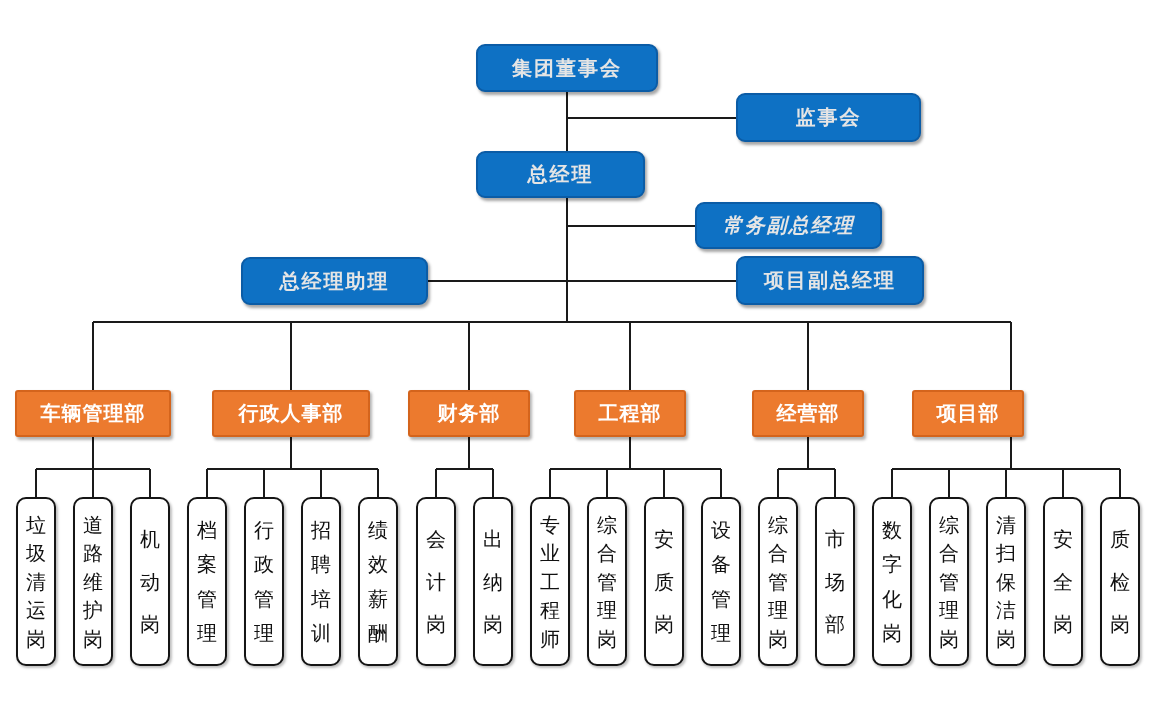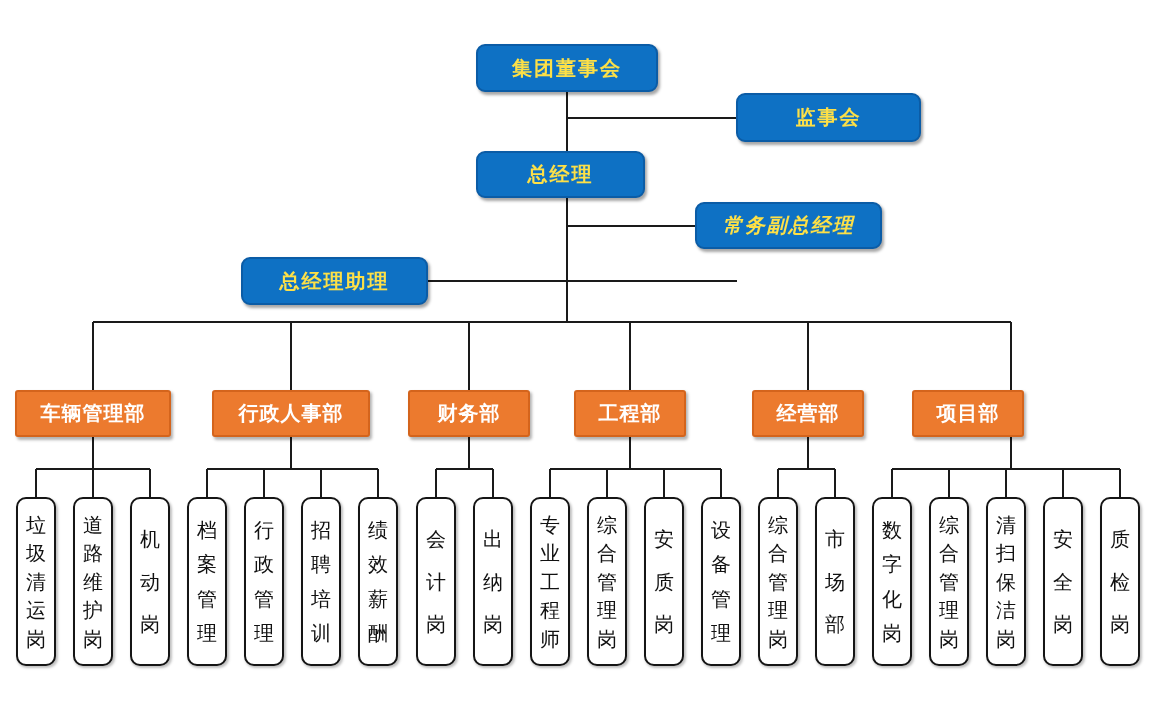--- a/index.html
+++ b/index.html
@@ -13,21 +13,21 @@
     --canvas-bg:#FFFFFF;
   }
   html,body{margin:0;padding:0;background:#fff;}
   body{font-family:"Liberation Sans","DejaVu Sans",sans-serif;}
   #canvas{position:relative;width:1164px;height:713px;background:var(--canvas-bg);overflow:hidden;}
   #wires{position:absolute;left:0;top:0;width:1164px;height:713px;color:var(--line);}
   .node{position:absolute;box-sizing:border-box;display:flex;align-items:center;justify-content:center;text-align:center;}
   .blue{
     background:var(--primary-blue);
     border:2px solid var(--blue-border);
-    border-radius:9px;color:#fde047;
+    border-radius:9px;color:#e5e5e5;
     font-size:20px;font-weight:600;letter-spacing:2px;
     box-shadow:2px 2.5px 3px rgba(0,0,0,.35);
   }
   .orange{
     background:var(--accent-orange);
     border:2px solid var(--orange-border);
     border-radius:3px;color:#fff;
     font-size:20px;font-weight:600;letter-spacing:1px;
     box-shadow:2px 2.5px 3px rgba(0,0,0,.30);
   }
@@ -101,20 +101,21 @@
       <line x1="1063" y1="469" x2="1063" y2="497"></line>
       <line x1="1120" y1="469" x2="1120" y2="497"></line>
     </g>
   </svg>
 
   <div class="node blue" style="left:476px;top:44px;width:182px;height:48px;">集团董事会</div>
   <div class="node blue" style="left:736px;top:93px;width:185px;height:49px;">监事会</div>
   <div class="node blue" style="left:476px;top:151px;width:169px;height:47px;">总经理</div>
   <div class="node blue" style="left:695px;top:202px;width:187px;height:47px;font-style:italic;">常务副总经理</div>
   <div class="node blue" style="left:241px;top:257px;width:187px;height:48px;">总经理助理</div>
+  <div class="node blue" style="left:736px;top:256px;width:188px;height:49px;">项目副总经理</div>
 
   <div class="node orange" style="left:15px;top:390px;width:156px;height:47px;">车辆管理部</div>
   <div class="node orange" style="left:212px;top:390px;width:158px;height:47px;">行政人事部</div>
   <div class="node orange" style="left:408px;top:390px;width:122px;height:47px;">财务部</div>
   <div class="node orange" style="left:574px;top:390px;width:112px;height:47px;">工程部</div>
   <div class="node orange" style="left:752px;top:390px;width:112px;height:47px;">经营部</div>
   <div class="node orange" style="left:912px;top:390px;width:112px;height:47px;">项目部</div>
 
   <div class="node pos" style="left:16px;">
     <div class="vtext">

